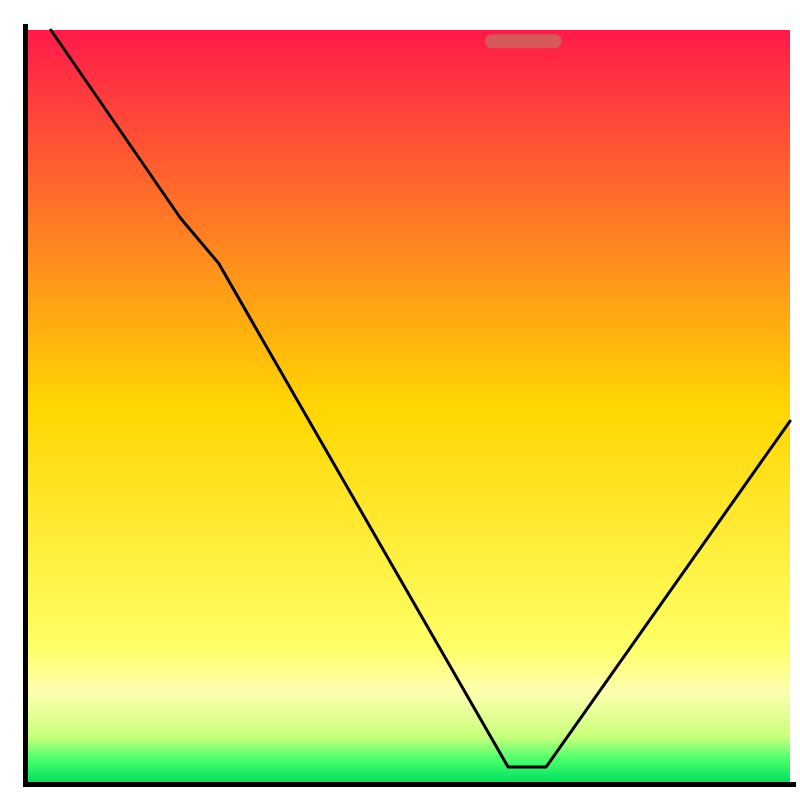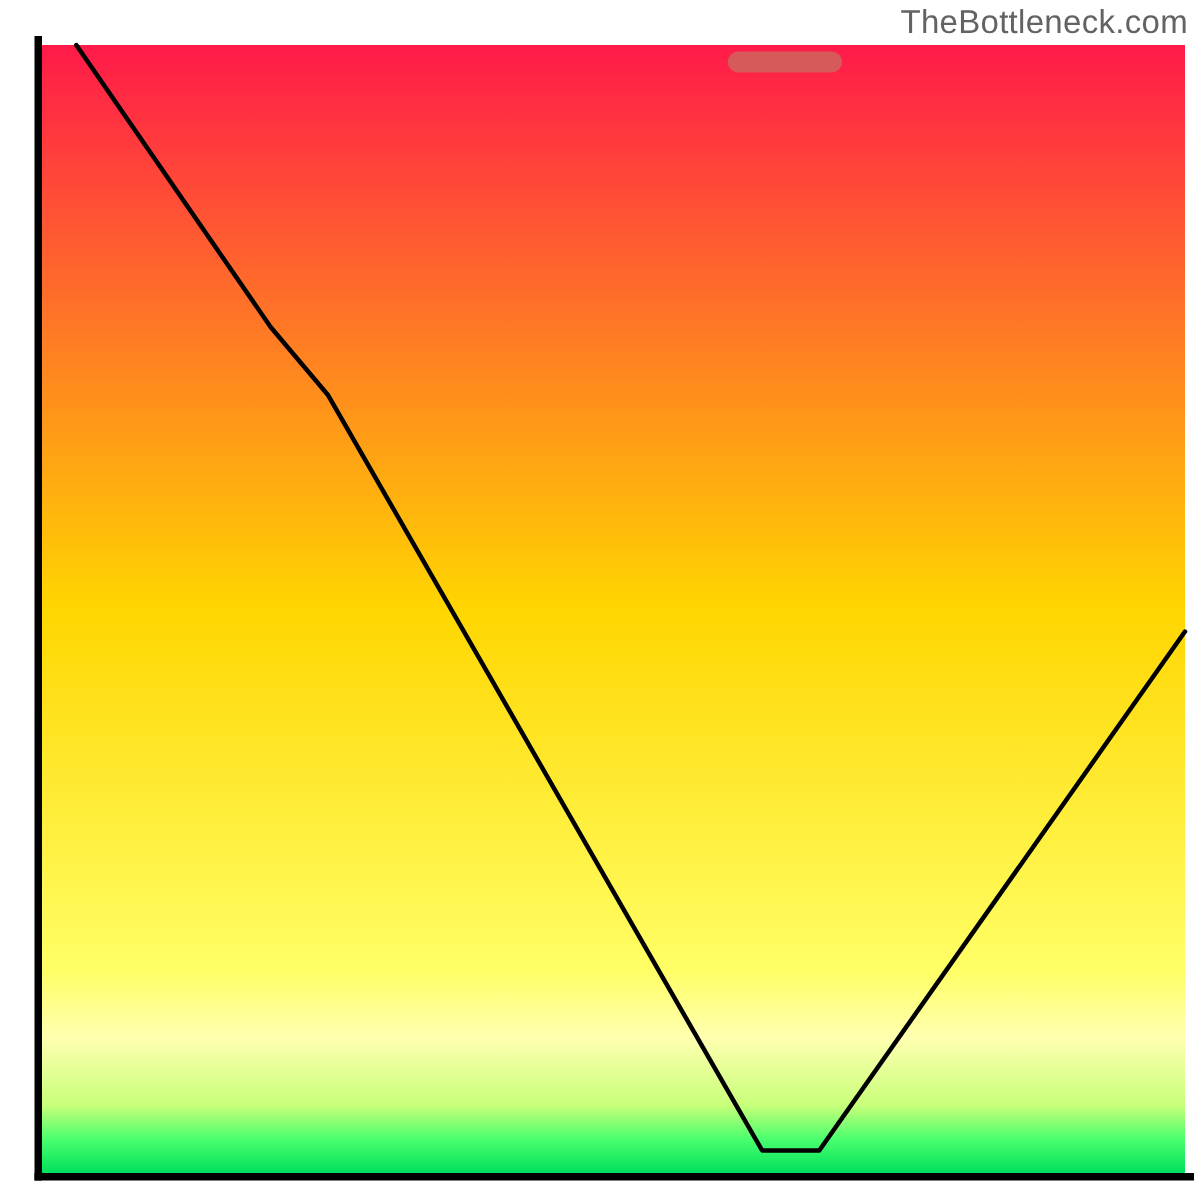--- a/index.html
+++ b/index.html
@@ -28,21 +28,20 @@
   svg {
     position: absolute;
     top: 0;
     left: 0;
   }
 </style>
 </head>
 <body>
 
 <div class="container">
-  <div class="watermark">TheBottleneck.com</div>
   <svg id="chart-svg" width="800" height="800" viewBox="0 0 800 800">
     <defs>
       <linearGradient id="bg-grad" x1="0" y1="0" x2="0" y2="1">
           <stop offset="0%" stop-color="#ff1a4a"></stop>
           <stop offset="50%" stop-color="#ffd600"></stop>
           <stop offset="82%" stop-color="#ffff66"></stop>
           <stop offset="88%" stop-color="#ffffb0"></stop>
           <stop offset="94%" stop-color="#c8ff7a"></stop>
           <stop offset="97%" stop-color="#4aff6e"></stop>
           <stop offset="100%" stop-color="#00e05c"></stop>

